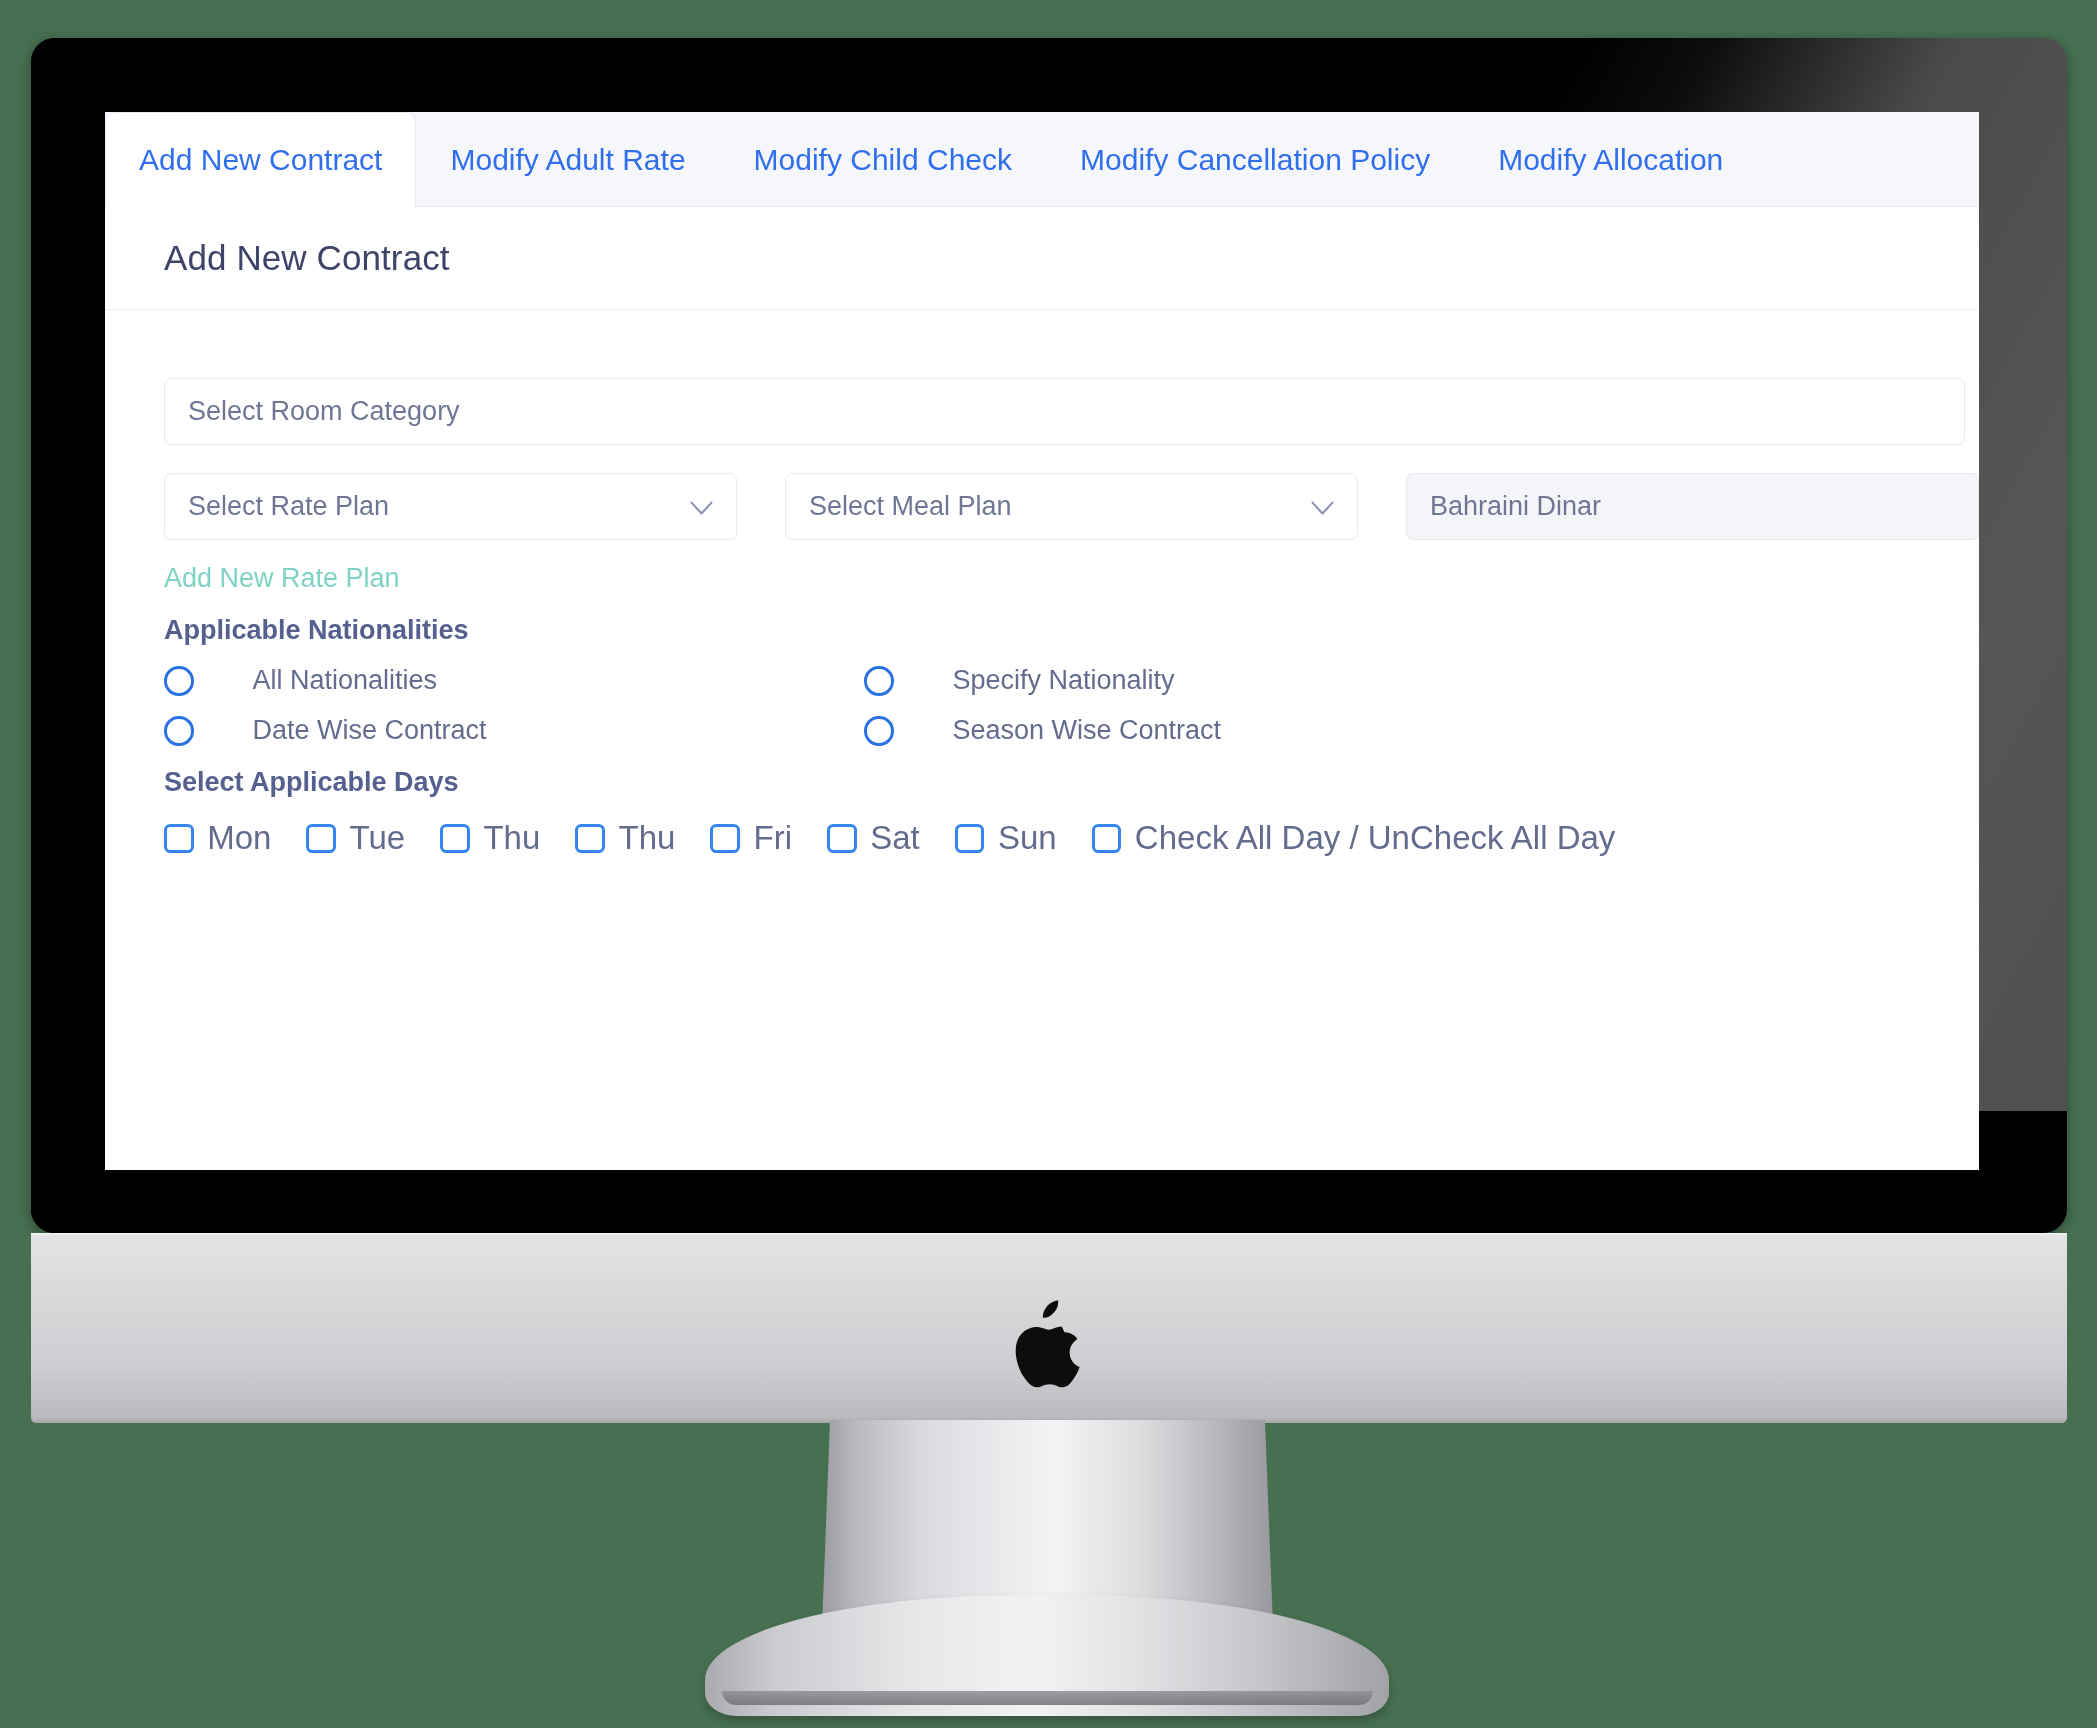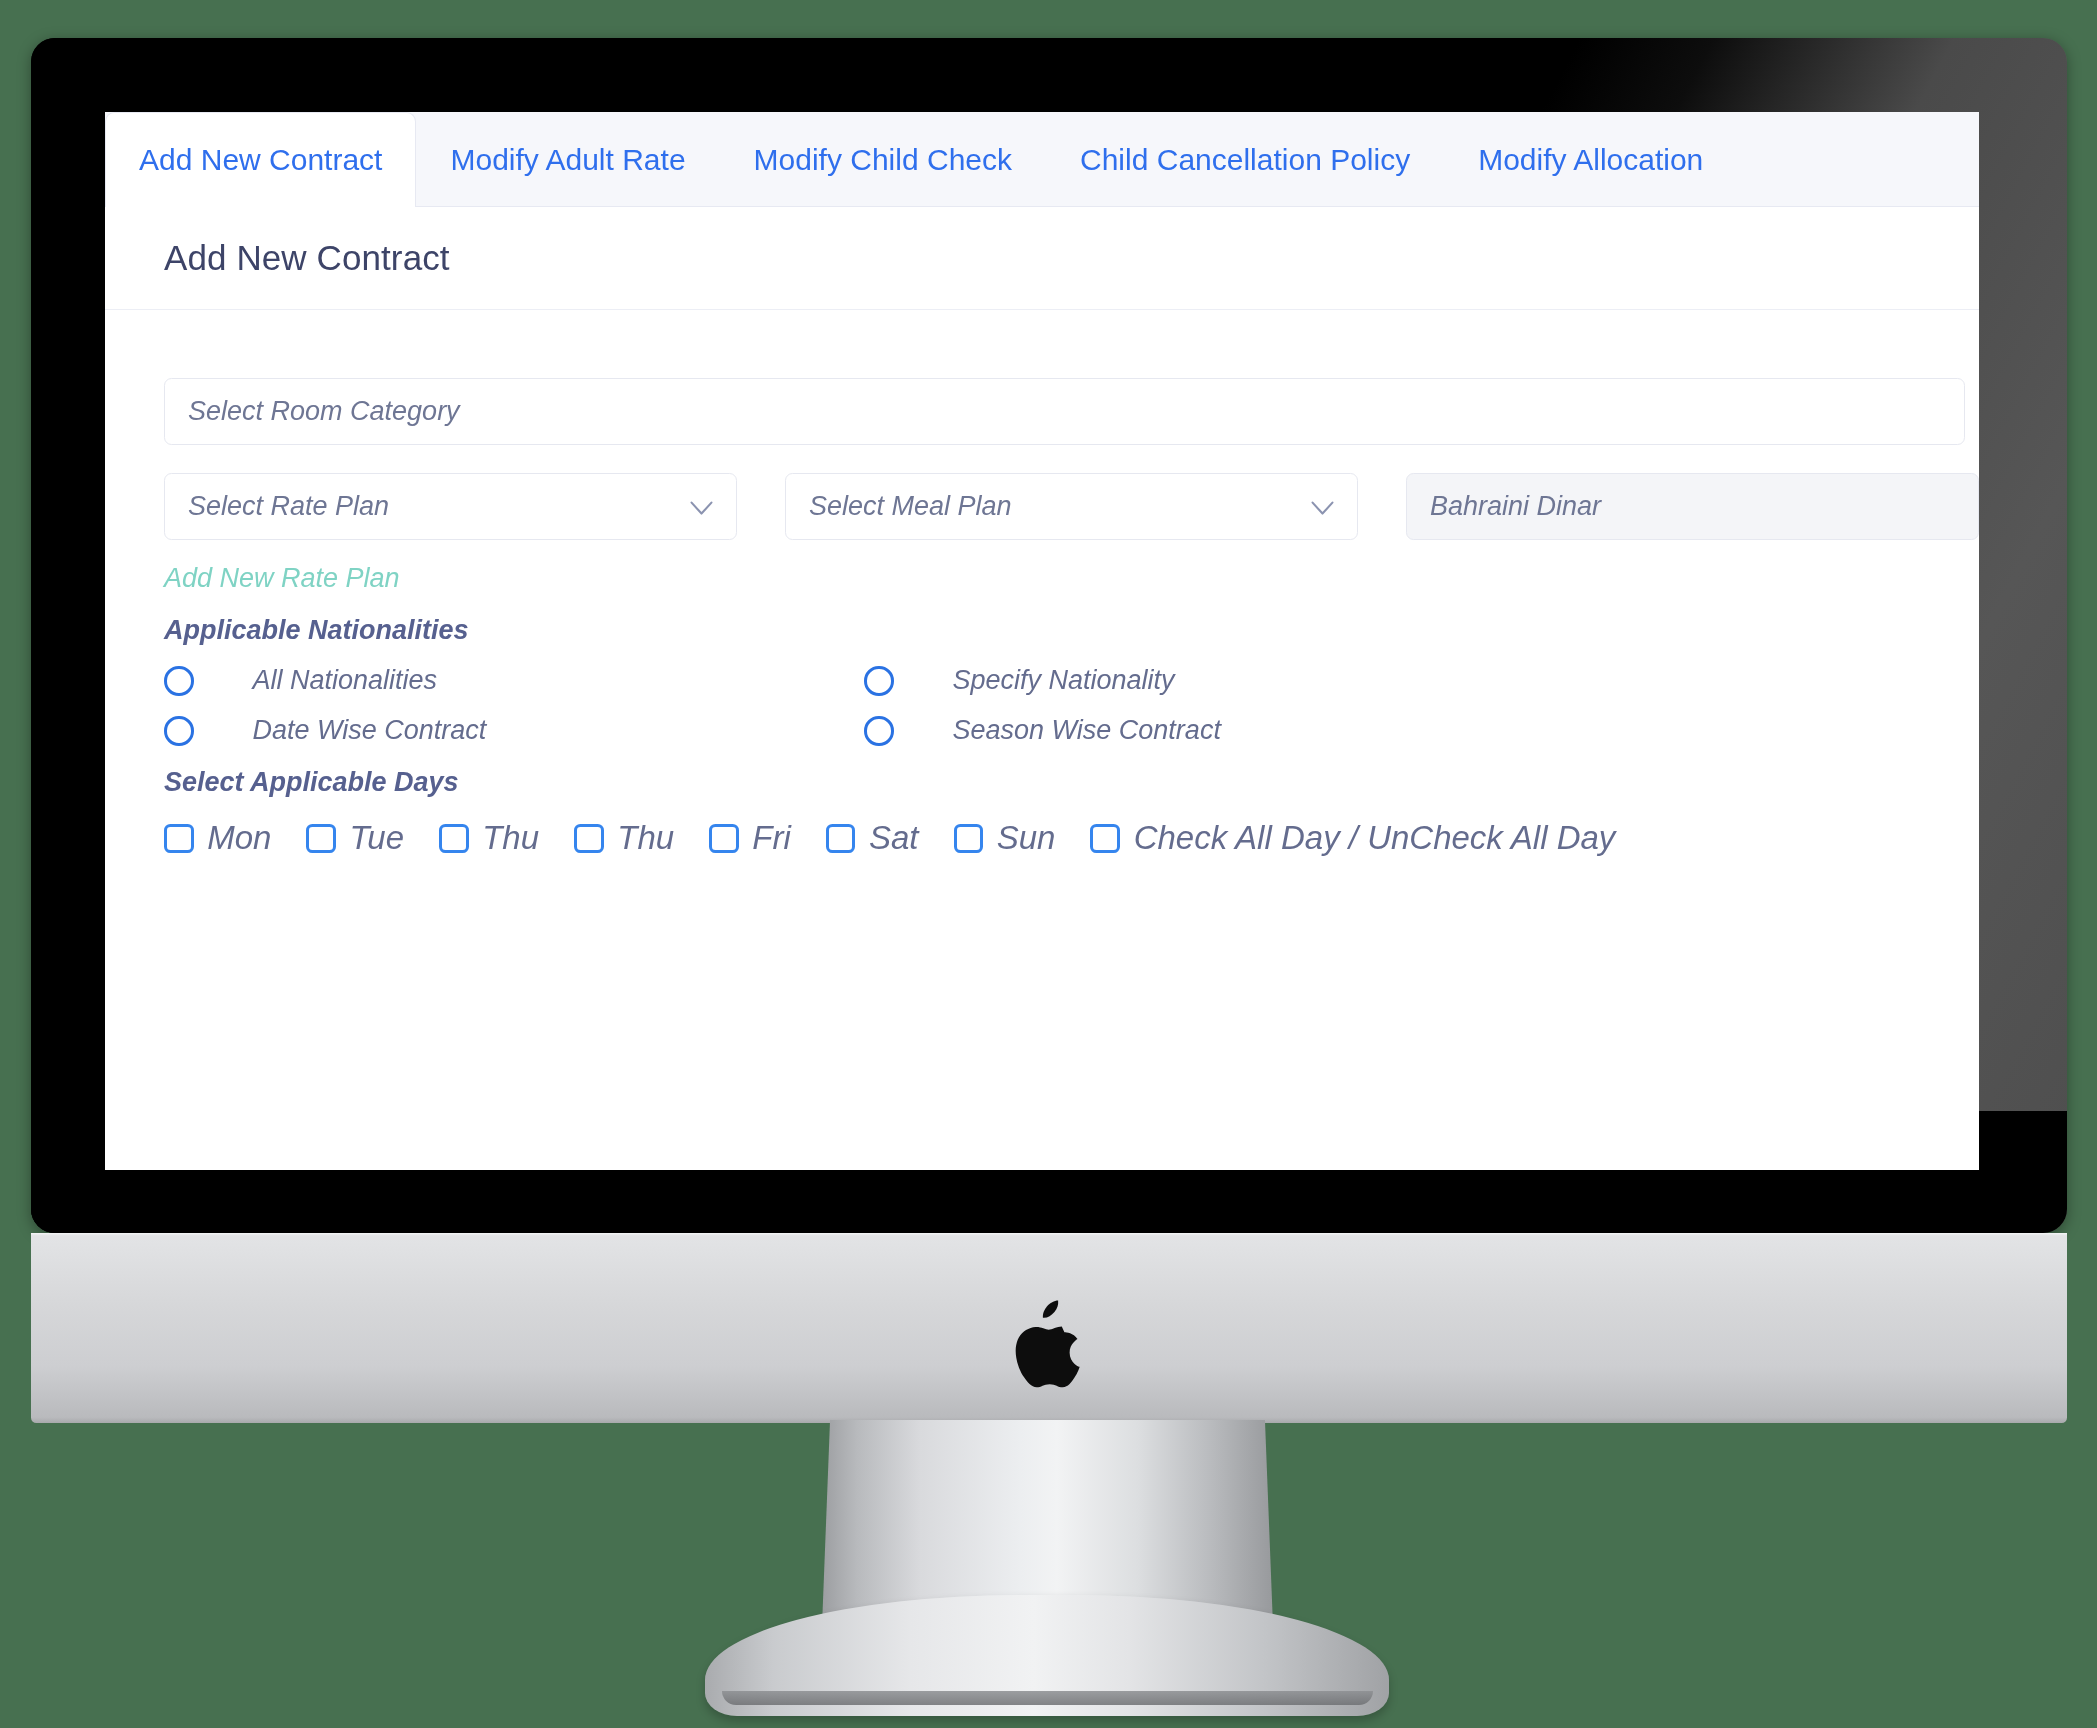--- a/index.html
+++ b/index.html
@@ -180,21 +180,20 @@
   .page-title {
     font-size: 35px;
     color: #3d4468;
     letter-spacing: 0.1px;
   }
 
   
   .body {
     padding: 68px 0 0 59px;
     background: #fff;
-    font-style: italic;
   }
 
   .field {
     box-sizing: border-box;
     height: 67px;
     border: 1.1px solid #e6e8f0;
     border-radius: 7.4px;
     background: #fff;
     display: flex;
     align-items: center;
@@ -297,21 +296,21 @@
       <div class="tab active">
         <span>Add New Contract</span>
       </div>
       <div class="tab">
         <span>Modify Adult Rate</span>
       </div>
       <div class="tab">
         <span>Modify Child Check</span>
       </div>
       <div class="tab">
-        <span>Child Cancellation Policy</span>
+        <span>Modify Cancellation Policy</span>
       </div>
       <div class="tab">
         <span>Modify Allocation</span>
       </div>
     </div>
 
     <div class="page-head">
       <div class="page-title">Add New Contract</div>
     </div>
 

